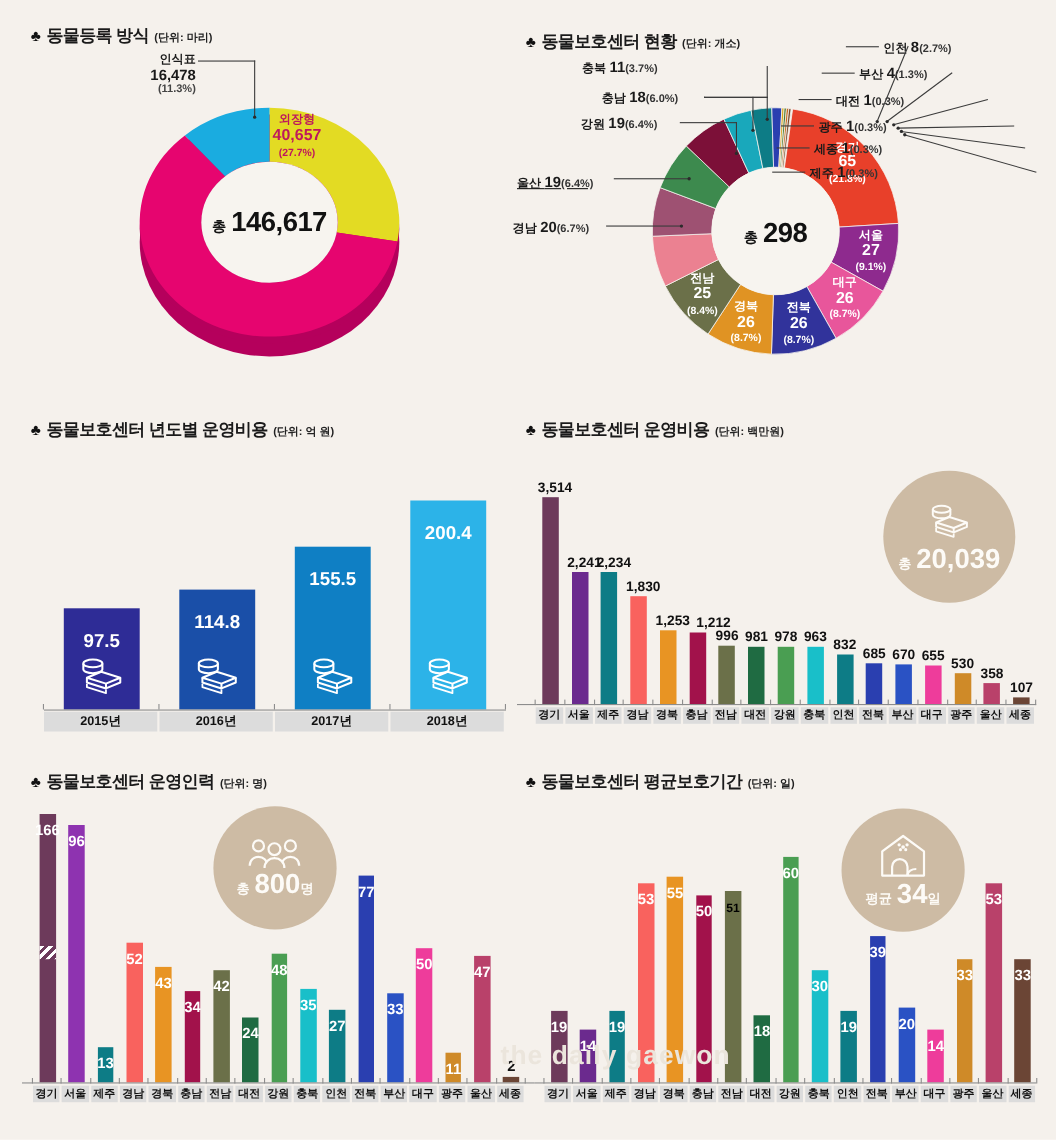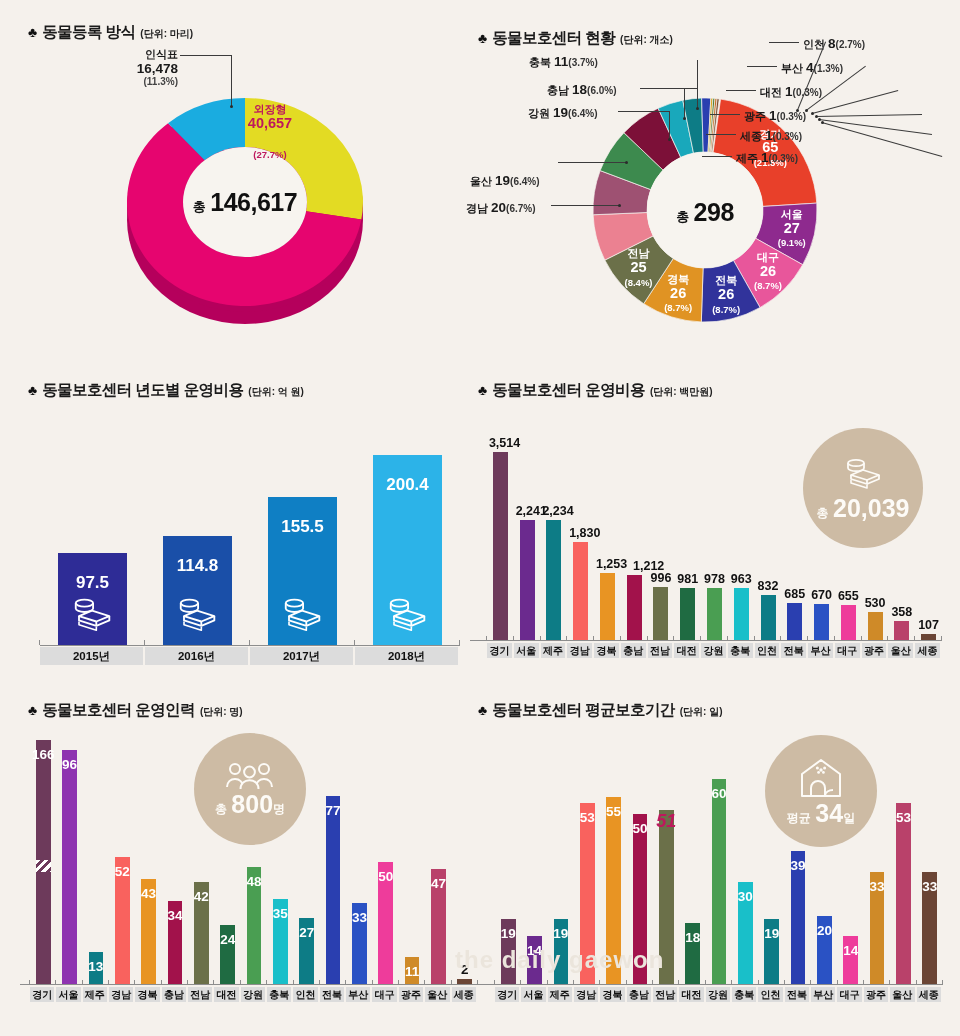--- a/index.html
+++ b/index.html
@@ -95,21 +95,21 @@
         </g>
       <ellipse cx="125" cy="112" rx="62" ry="55" fill="#f7f4ef"></ellipse>
     </svg>
     <div class="centerlab" style="left:55px;top:98px;width:140px;">
       <span class="sm">총</span>
       <span class="bg">146,617</span>
     </div>
     <div class="dlabel" style="left:95px;top:14px;width:110px;color:#be185d;">
       <div class="n1">외장형</div>
       <div class="n2">40,657</div>
-      <div class="n3" style="margin-top:18px;">(27.7%)</div>
+      <div class="n3" style="margin-top:3px;">(27.7%)</div>
     </div>
   </div>
 
   <div class="callout" style="left:98px;top:48px;text-align:right;width:80px;line-height:1.15;">
     <div class="k">인식표</div>
     <div class="v">16,478</div>
     <div class="p" style="color:#444">(11.3%)</div>
   </div>
   <div class="leader" style="left:180px;top:55px;width:52px;height:1.4px;"></div>
   <div class="leader" style="left:231px;top:55px;width:1.4px;height:52px;"></div>
@@ -192,21 +192,21 @@
       <div class="leader" style="left: 640px; top: 88px; width: 58px; height: 1.4px;"></div>
       <div class="leader" style="left: 697px; top: 88px; width: 1.4px; height: 0px;"></div>
       <div class="leader" style="left: 640px; top: 88px; width: 1px; height: 1px;"></div>
       <div class="leader" style="left: 640px; top: 88px; width: 58px; height: 1.4px;"></div>
       <div class="leader" style="left: 684px; top: 88px; width: 1.4px; height: 30px;"></div>
       <div class="dot" style="left: 683px; top: 117px;"></div>
       <div class="callout" style="left: 528px; top: 103px; text-align: left;"><span class="k">강원 </span><span class="v">19</span><span class="p" style="color:#333">(6.4%)</span></div>
       <div class="leader" style="left: 618px; top: 111px; width: 52px; height: 1.4px;"></div>
       <div class="leader" style="left: 669px; top: 111px; width: 1.4px; height: 28px;"></div>
       <div class="dot" style="left: 668px; top: 138px;"></div>
-      <div class="callout" style="left: 470px; top: 171px; text-align: left;"><span class="k">울산 </span><span class="v">19</span><span class="p" style="color:#333">(6.4%)</span></div>
+      <div class="callout" style="left: 470px; top: 157px; text-align: left; text-decoration: underline;"><span class="k">울산 </span><span class="v">19</span><span class="p" style="color:#333">(6.4%)</span></div>
       <div class="leader" style="left: 558px; top: 162px; width: 68px; height: 1.4px;"></div>
       <div class="dot" style="left: 625px; top: 161px;"></div>
       <div class="callout" style="left: 466px; top: 198px; text-align: center;"><span class="k">경남 </span><span class="v">20</span><span class="p" style="color:#333">(6.7%)</span></div>
       <div class="leader" style="left: 551px; top: 205px; width: 68px; height: 1.4px;"></div>
       <div class="dot" style="left: 618px; top: 204px;"></div>
       <div class="callout" style="left: 803px; top: 34px; text-align: left;"><span class="k">인천 </span><span class="v">8</span><span class="p" style="color:#333">(2.7%)</span></div>
       <div class="leader" style="left: 769px; top: 42px; width: 30px; height: 1.3px;"></div>
       <div class="leader" style="left: 797px; top: 110px; width: 73.5391px; height: 1.3px; transform: rotate(-67.6199deg); transform-origin: 0px 0px;"></div>
       <div class="dot" style="left: 796px; top: 109px;"></div>
       <div class="callout" style="left: 781px; top: 58px; text-align: left;"><span class="k">부산 </span><span class="v">4</span><span class="p" style="color:#333">(1.3%)</span></div>
@@ -466,21 +466,21 @@
       <div class="bval" style="left: 28.1506px; width: 22.7576px; bottom: 25.7273px; color: rgb(255, 255, 255); font-size: 13.5px;">14</div>
       <div class="bar" style="left: 58.5035px; width: 14.7576px; height: 64.7727px; background: rgb(13, 124, 134);"></div>
       <div class="bval" style="left: 54.5035px; width: 22.7576px; bottom: 42.7727px; color: rgb(255, 255, 255); font-size: 13.5px;">19</div>
       <div class="bar" style="left: 84.8565px; width: 14.7576px; height: 180.682px; background: rgb(249, 98, 94);"></div>
       <div class="bval" style="left: 80.8565px; width: 22.7576px; bottom: 158.682px; color: rgb(255, 255, 255); font-size: 13.5px;">53</div>
       <div class="bar" style="left: 111.209px; width: 14.7576px; height: 187.5px; background: rgb(232, 148, 35);"></div>
       <div class="bval" style="left: 107.209px; width: 22.7576px; bottom: 165.5px; color: rgb(255, 255, 255); font-size: 13.5px;">55</div>
       <div class="bar" style="left: 137.562px; width: 14.7576px; height: 170.455px; background: rgb(162, 18, 75);"></div>
       <div class="bval" style="left: 133.562px; width: 22.7576px; bottom: 148.455px; color: rgb(255, 255, 255); font-size: 13.5px;">50</div>
       <div class="bar" style="left: 163.915px; width: 14.7576px; height: 173.864px; background: rgb(107, 112, 73);"></div>
-      <div class="bval" style="left: 159.915px; width: 22.7576px; bottom: 151.864px; color: #be185d; font-size: 18px; font-style: italic;">51</div>
+      <div class="bval" style="left: 159.915px; width: 22.7576px; bottom: 151.864px; color: #000000; font-size: 11px;">51</div>
       <div class="bar" style="left: 190.268px; width: 14.7576px; height: 61.3636px; background: rgb(31, 107, 66);"></div>
       <div class="bval" style="left: 186.268px; width: 22.7576px; bottom: 39.3636px; color: rgb(255, 255, 255); font-size: 13.5px;">18</div>
       <div class="bar" style="left: 216.621px; width: 14.7576px; height: 204.545px; background: rgb(74, 158, 82);"></div>
       <div class="bval" style="left: 212.621px; width: 22.7576px; bottom: 182.545px; color: rgb(255, 255, 255); font-size: 13.5px;">60</div>
       <div class="bar" style="left: 242.974px; width: 14.7576px; height: 102.273px; background: rgb(25, 191, 201);"></div>
       <div class="bval" style="left: 238.974px; width: 22.7576px; bottom: 80.2727px; color: rgb(255, 255, 255); font-size: 13.5px;">30</div>
       <div class="bar" style="left: 269.327px; width: 14.7576px; height: 64.7727px; background: rgb(13, 124, 134);"></div>
       <div class="bval" style="left: 265.327px; width: 22.7576px; bottom: 42.7727px; color: rgb(255, 255, 255); font-size: 13.5px;">19</div>
       <div class="bar" style="left: 295.68px; width: 14.7576px; height: 132.955px; background: rgb(42, 63, 176);"></div>
       <div class="bval" style="left: 291.68px; width: 22.7576px; bottom: 110.955px; color: rgb(255, 255, 255); font-size: 13.5px;">39</div>

